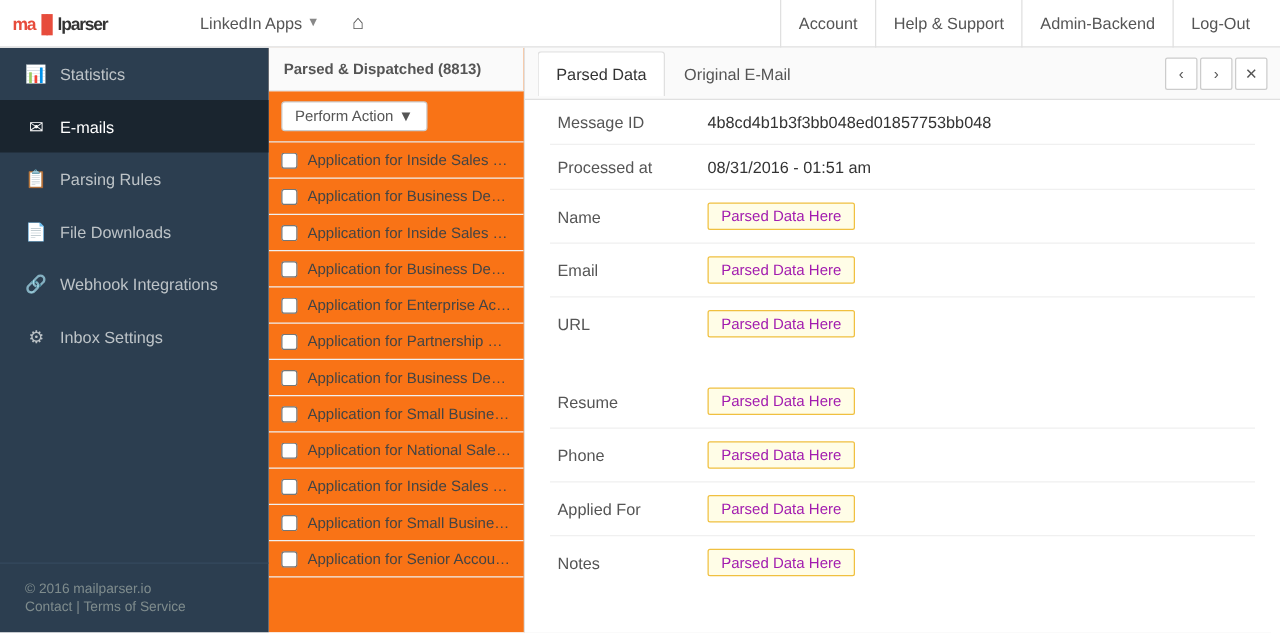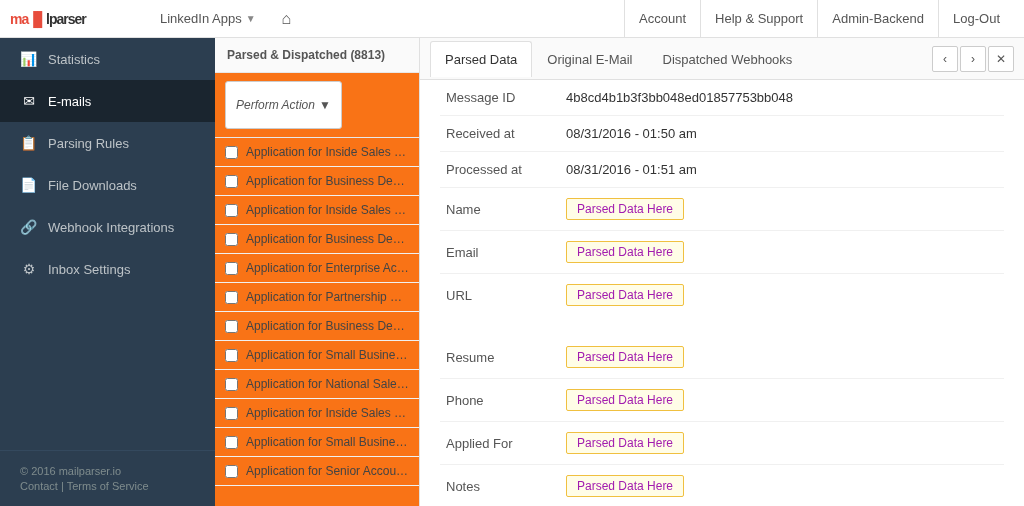--- a/index.html
+++ b/index.html
@@ -63,23 +63,23 @@
       display: flex; flex-direction: column; overflow: hidden;
     }
     .email-list-header {
       padding: 10px 12px; border-bottom: 1px solid #e8e8e8; background: #fafafa;
       font-size: 12px; color: #555; font-weight: 600;
     }
     .email-list-toolbar {
       padding: 8px 10px; border-bottom: 1px solid #e8e8e8; display: flex; align-items: center; gap: 6px;
     }
     .perform-action-btn {
-      display: flex; align-items: center; gap: 4px; padding: 16px 10px;
+      display: flex; align-items: center; gap: 4px; padding: 4px 10px;
       background: #fff; border: 1px solid #ccc; border-radius: 3px; font-size: 12px;
-      color: #555; cursor: pointer; font-style: italic;
+      color: #555; cursor: pointer;
     }
     .email-list-items { overflow-y: auto; flex: 1; }
     .email-row {
       display: flex; align-items: center; padding: 7px 10px; border-bottom: 1px solid #f0f0f0;
       gap: 8px; cursor: pointer;
     }
     .email-row input[type="checkbox"] { margin: 0; flex-shrink: 0; }
     .email-row-text {
       font-size: 12px; color: #444; overflow: hidden; text-overflow: ellipsis; white-space: nowrap;
       flex: 1;
@@ -256,39 +256,34 @@
     <input type="checkbox" style="">
     <span class="email-row-text">Application for Senior Account...</span>
   </div>
         </div>
     </div>
 
     <div class="detail-panel">
       <div class="detail-tabs">
         <button class="tab-btn active">Parsed Data</button>
         <button class="tab-btn">Original E-Mail</button>
-        <button class="tab-btn">Dispatched Webhooks</button>
         <div class="tab-nav-controls">
           <button class="tab-nav-btn">‹</button>
           <button class="tab-nav-btn">›</button>
           <button class="tab-nav-btn">✕</button>
         </div>
       </div>
       <div class="detail-body">
         <table class="detail-table">
           <tbody id="fields-top-body">
               <tr>
         <td class="field-label">Message ID</td>
         <td class="field-value">4b8cd4b1b3f3bb048ed01857753bb048</td>
       </tr>
               <tr>
-        <td class="field-label">Received at</td>
-        <td class="field-value">08/31/2016 - 01:50 am</td>
-      </tr>
-              <tr>
         <td class="field-label">Processed at</td>
         <td class="field-value">08/31/2016 - 01:51 am</td>
       </tr>
               <tr>
         <td class="field-label">Name</td>
         <td class="field-value">
           <span class="parsed-badge">Parsed Data Here</span>
         </td>
       </tr>
               <tr>

